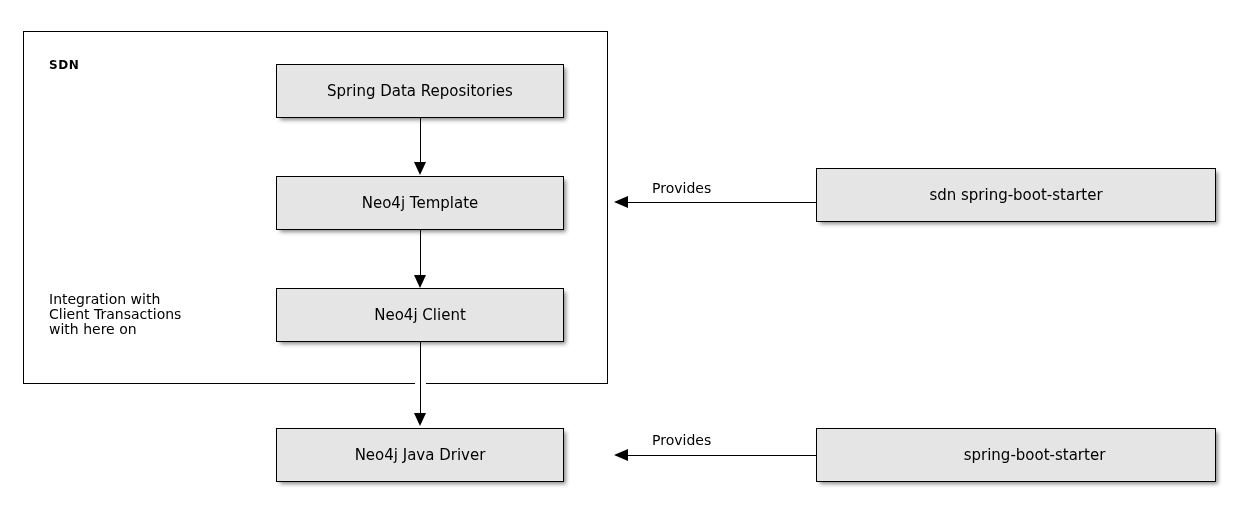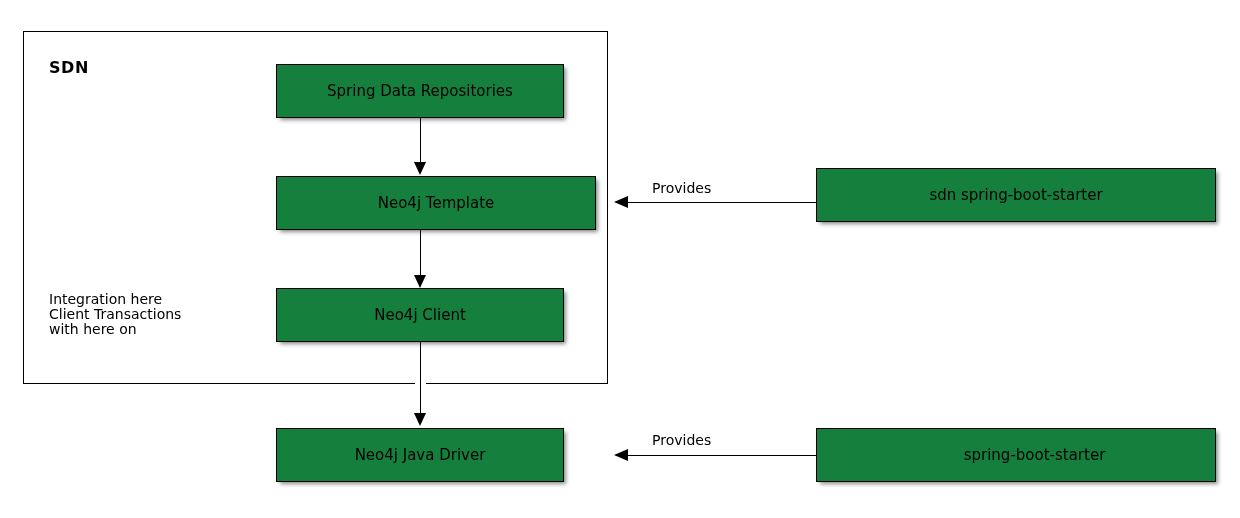--- a/index.html
+++ b/index.html
@@ -26,38 +26,38 @@
 
   
   .group-box {
     position: absolute;
     box-sizing: border-box;
     border: 1.5px solid #000000;
     background: transparent;
   }
   .group-label {
     position: absolute;
-    font-size: 16px;
+    font-size: 12px;
     font-weight: bold;
     letter-spacing: 0.6px;
     white-space: nowrap;
   }
 
   
   .border-gap {
     position: absolute;
     background: #ffffff;
   }
 
   
   .node {
     position: absolute;
     box-sizing: border-box;
     border: 1.5px solid #000000;
-    background: #15803d;
+    background: #e5e5e5;
     display: flex;
     align-items: center;
     justify-content: center;
     box-shadow: 3px 3px 4px -1px rgba(0,0,0,0.45);
     z-index: 5;
   }
   .node-label {
     font-size: 15px;
     color: #000000;
     white-space: nowrap;
@@ -118,21 +118,21 @@
 </head>
 <body>
 
 <div id="canvas">
 
   <div class="group-box" style="left:23px; top:31px; width:585px; height:353px;"></div>
 
   <div class="group-label" style="left:49px; top:58px;">SDN</div>
 
   <div class="note" style="left:49px; top:292px;">
-    <div>Integration here</div>
+    <div>Integration with</div>
     <div>Client Transactions</div>
     <div>with here on</div>
   </div>
 
   <div class="v-line" style="left:420px; top:118px; height:44px;"></div>
   <div class="arrow-down" style="left:414px; top:162px;"></div>
 
   <div class="v-line" style="left:420px; top:230px; height:45px;"></div>
   <div class="arrow-down" style="left:414px; top:275px;"></div>
 
@@ -147,21 +147,21 @@
   <div class="edge-label" style="left:652px; top:180px;">Provides</div>
 
   <div class="h-line" style="left:627px; top:455px; width:189px;"></div>
   <div class="arrow-left" style="left:614px; top:449px;"></div>
   <div class="edge-label" style="left:652px; top:432px;">Provides</div>
 
   <div class="node" style="left:276px; top:64px; width:288px; height:54px;">
     <span class="node-label">Spring Data Repositories</span>
   </div>
 
-  <div class="node" style="left:276px; top:176px; width:320px; height:54px;">
+  <div class="node" style="left:276px; top:176px; width:288px; height:54px;">
     <span class="node-label">Neo4j Template</span>
   </div>
 
   <div class="node" style="left:276px; top:288px; width:288px; height:54px;">
     <span class="node-label">Neo4j Client</span>
   </div>
 
   <div class="node" style="left:276px; top:428px; width:288px; height:54px;">
     <span class="node-label">Neo4j Java Driver</span>
   </div>

